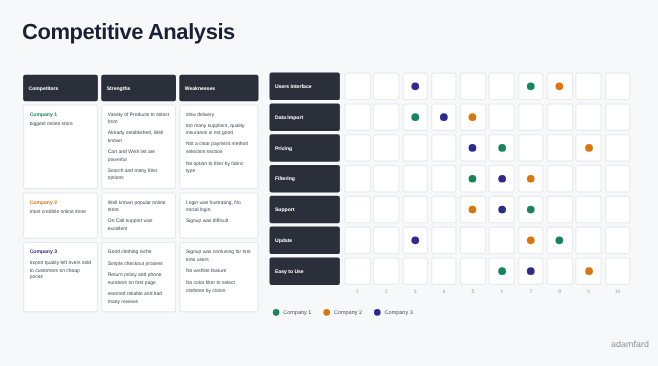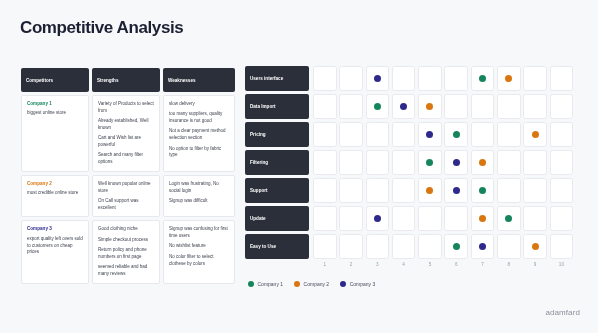--- a/index.html
+++ b/index.html
@@ -6,21 +6,21 @@
   body {
     width: 598px; height: 333px;
     background: #f7f8fa;
     font-family: "Liberation Sans", sans-serif;
     overflow: hidden;
     position: relative;
   }
   .page-title {
     position: absolute;
     left: 20px; top: 18px;
-    font-size: 17px;
+    font-size: 20px;
     font-weight: bold;
     color: #1c2033;
     letter-spacing: -0.4px;
   }
 
   
   .table-wrap {
     position: absolute;
     left: 21px; top: 68px;
     width: 214px;
@@ -118,21 +118,21 @@
     display: flex;
     gap: 11px;
     align-items: center;
   }
   .legend-item { display: flex; align-items: center; gap: 3.5px; }
   .legend-dot { width: 6px; height: 6px; border-radius: 50%; }
   .legend-label { font-size: 5px; color: #4a4f5c; }
 
   .brand {
     position: absolute;
-    right: 18px; bottom: 16px;
+    right: 8px; bottom: 16px;
     font-size: 8px;
     color: #8b909c;
     letter-spacing: 0.1px;
   }
 </style>
 </head>
 <body>
 
 <div class="page-title">Competitive Analysis</div>
 

